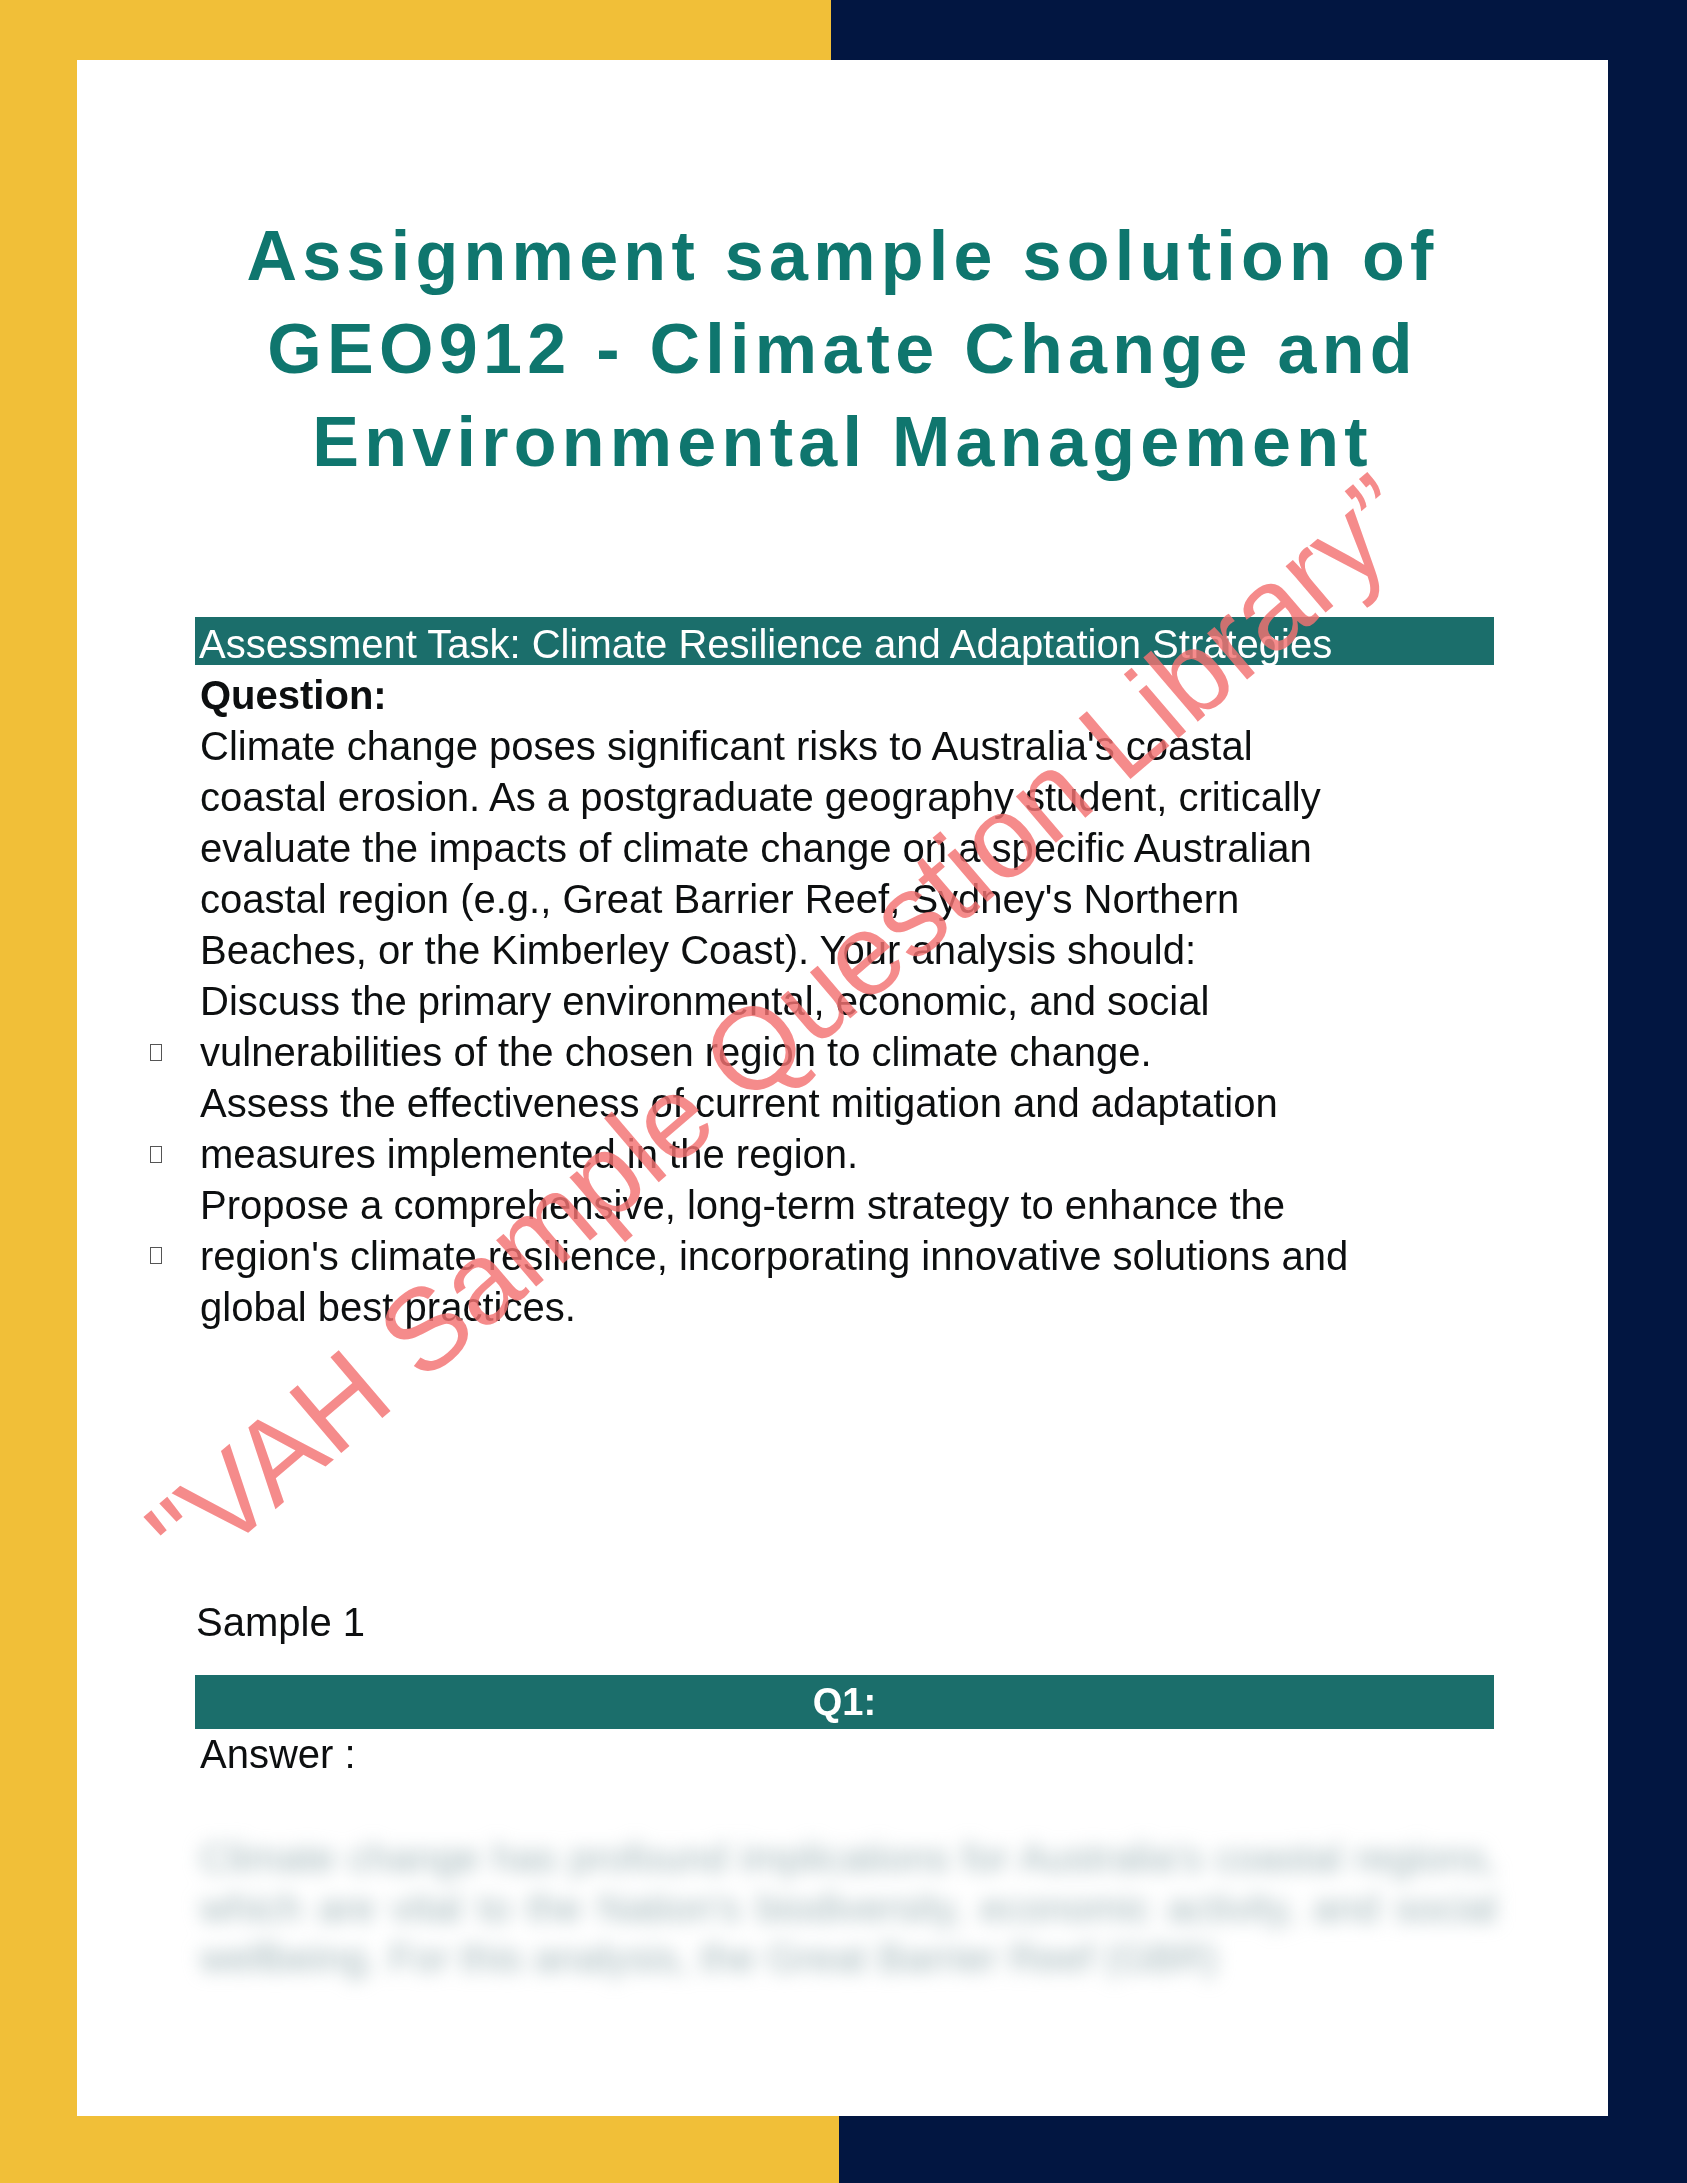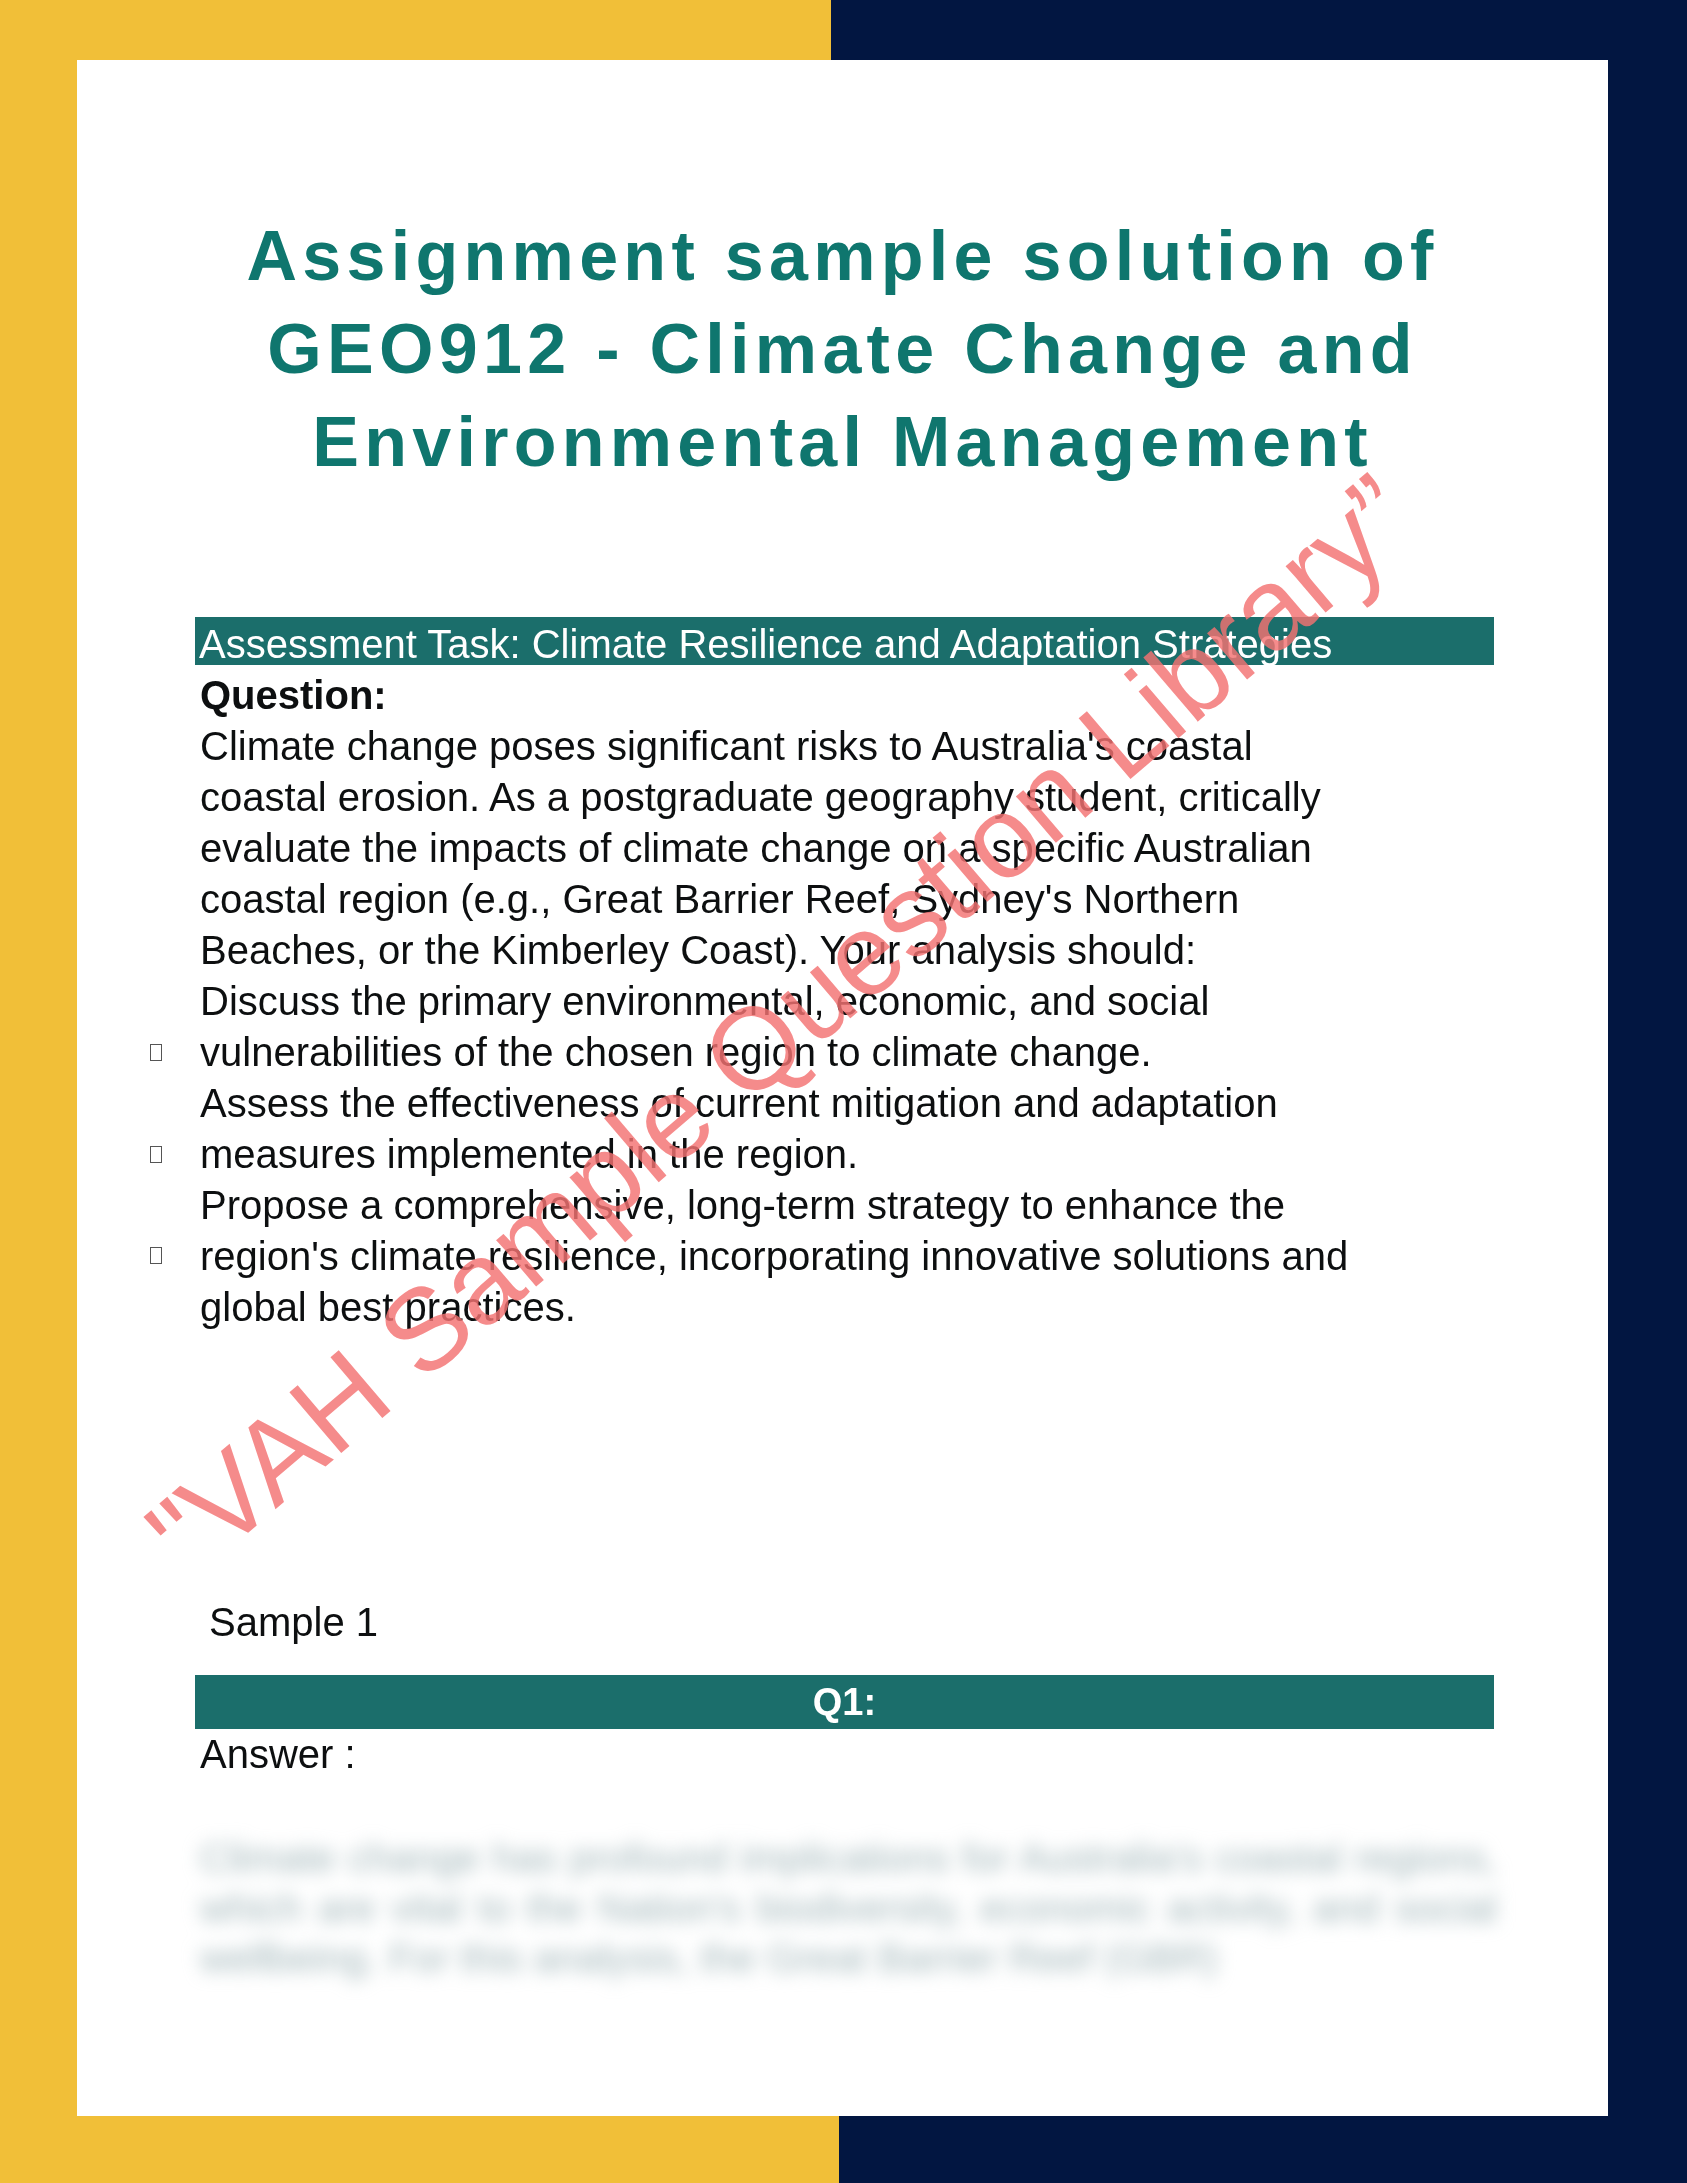--- a/index.html
+++ b/index.html
@@ -35,21 +35,21 @@
 
     .bullet {
       position:absolute; left:73px; width:12px; height:17px;
       border:1.3px solid #555; box-sizing:border-box; background:#fff;
     }
 
     .geo-heading {
       position:absolute; left:351px; top:1490px; font-size:42px; letter-spacing:2.6px;
       color:#222; white-space:nowrap;
     }
-    .sample-label { position:absolute; left:132px; top:1540px; font-size:40px; white-space:nowrap; }
+    .sample-label { position:absolute; left:119px; top:1540px; font-size:40px; white-space:nowrap; }
     .answer-label { position:absolute; left:123px; top:1672px; font-size:40px; white-space:nowrap; }
 
     .blurred {
       position:absolute; left:123px; top:1773px; width:1297px;
       font-size:40px; line-height:50px; color:#9fb4b8; filter:blur(9.3px);
       text-align:justify;
     }
 
     .watermark {
       position:absolute; left:781px; top:1025px; transform:translate(-50%,-50%) rotate(-40.5deg);

